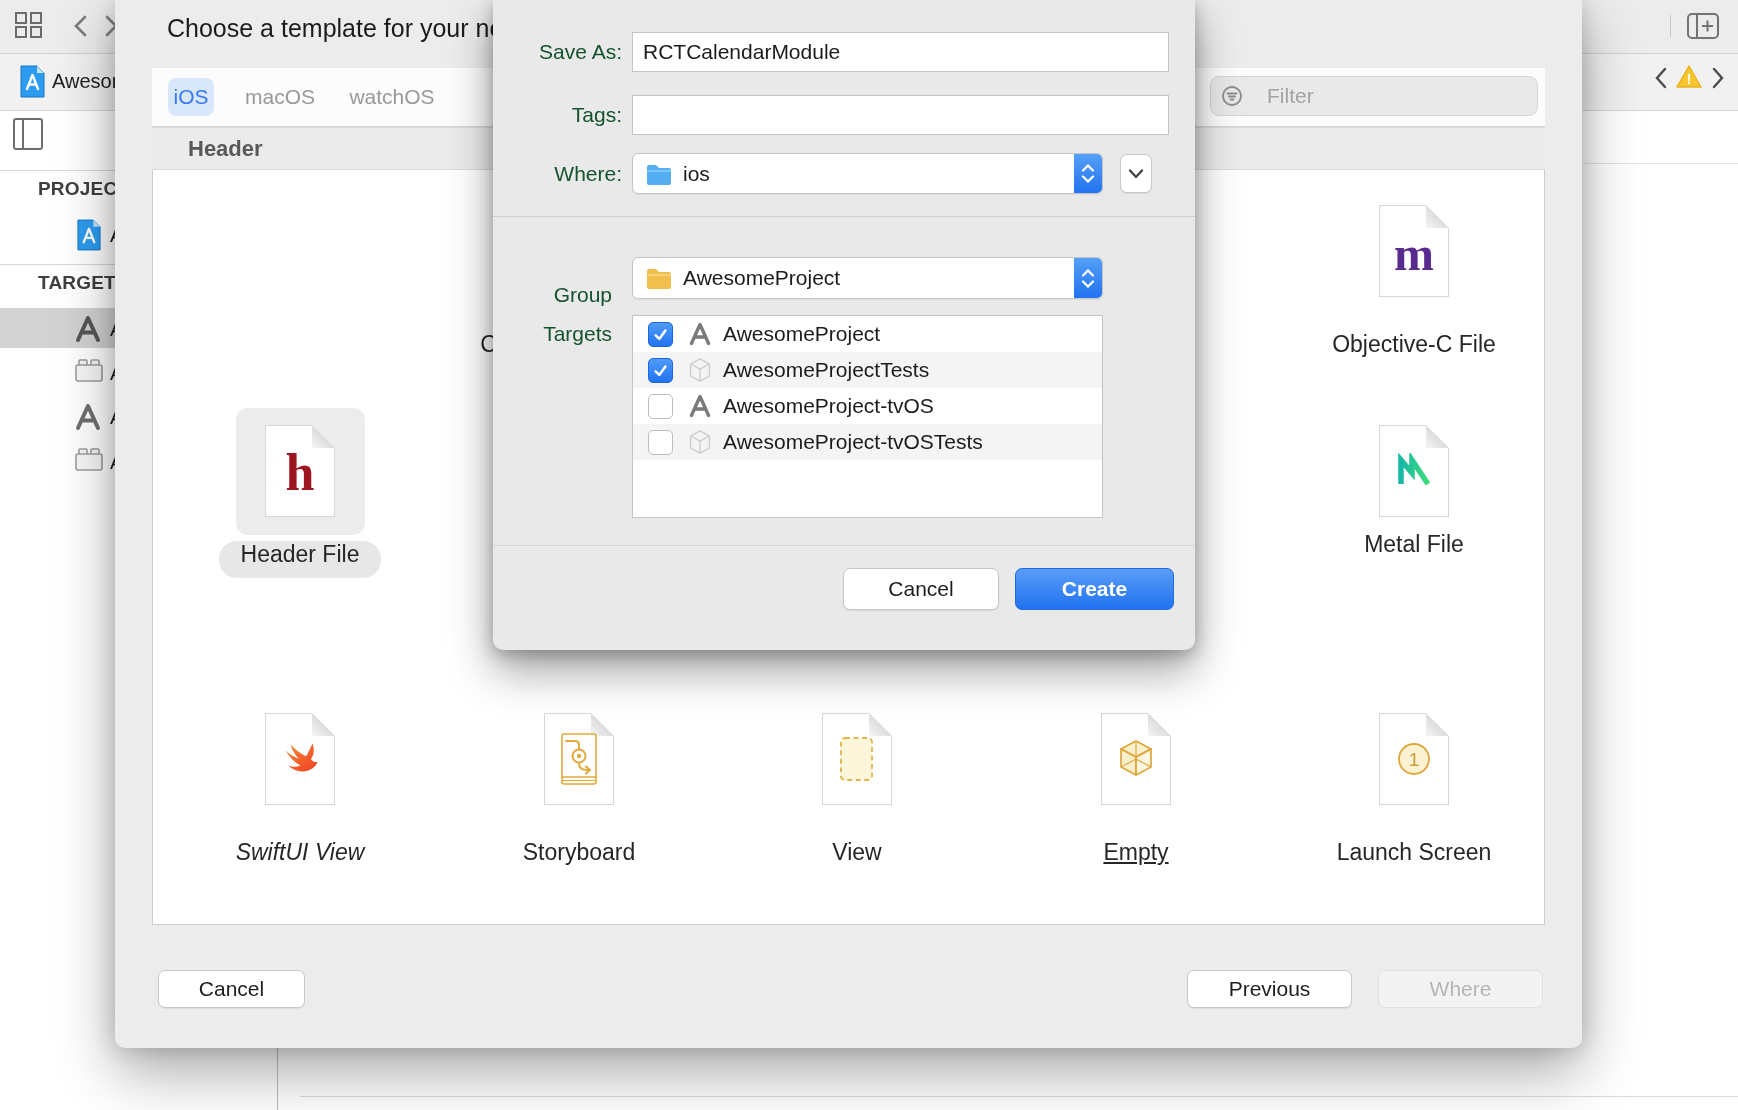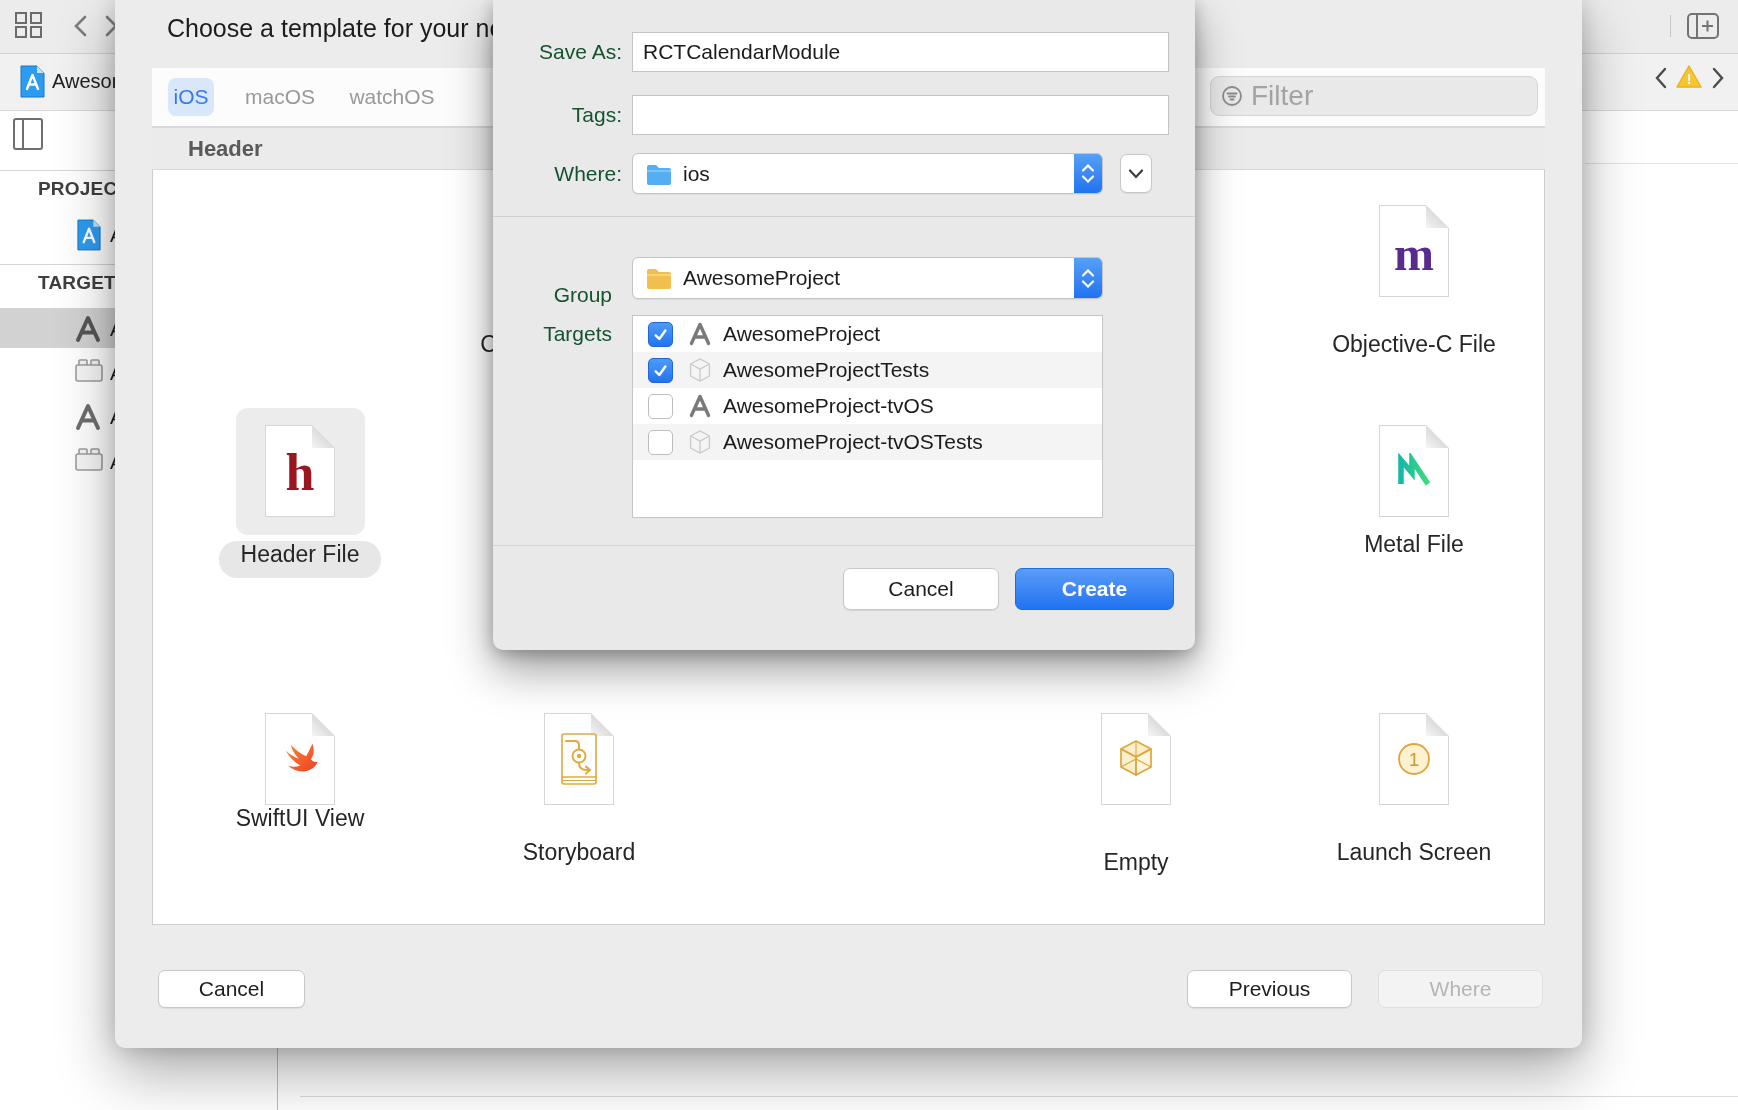--- a/index.html
+++ b/index.html
@@ -24,21 +24,21 @@
   .dlg-title{position:absolute;left:167px;top:14px;font-size:25px;color:#1c1c1c;white-space:nowrap;z-index:11;}
   .panel{left:152px;top:68px;width:1393px;height:857px;background:#ffffff;border:1px solid #cdcdcd;
          box-sizing:border-box;z-index:11;}
   .tabs-strip{left:152px;top:68px;width:1393px;height:59px;background:#fcfcfc;border-bottom:1px solid #d8d8d8;
               box-sizing:border-box;z-index:12;}
   .tab{position:absolute;top:10px;height:38px;display:flex;align-items:center;justify-content:center;
        font-size:21px;color:#98989d;border-radius:8px;}
   .tab.selected{background:#d9e7fb;color:#3778f2;}
   .filter-field{position:absolute;left:1058px;top:8px;width:328px;height:40px;background:#e9e9e9;
                 border:1px solid #d6d6d6;border-radius:9px;box-sizing:border-box;display:flex;align-items:center;}
-  .filter-ph{font-size:28px;color:#a3a3a3;margin-left:8px;}
+  .filter-ph{font-size:21px;color:#a3a3a3;margin-left:24px;}
   .sec-strip{position:absolute;left:152px;width:1393px;background:#ebebeb;border-top:1px solid #dadada;
              border-bottom:1px solid #dadada;box-sizing:border-box;z-index:12;}
   .sec-title{position:absolute;left:36px;font-size:22px;font-weight:bold;color:#595959;}
 
   .tpl{position:absolute;width:240px;text-align:center;z-index:12;}
   .tpl .doc{position:relative;width:70px;height:92px;margin:0 auto;background:#fff;
             filter:drop-shadow(0 1px 1px rgba(0,0,0,.18));
             clip-path:polygon(0 0,47px 0,70px 23px,70px 92px,0 92px);
             border:1px solid #d6d6d6;box-sizing:border-box;}
   .tpl .doc .fold{position:absolute;top:-1px;right:-1px;width:23px;height:23px;
@@ -304,21 +304,21 @@
         <defs>
               <linearGradient id="swg2" x1="0" y1="0" x2="1" y2="1">
                 <stop offset="0" stop-color="#f88a36"></stop>
                 <stop offset="1" stop-color="#ee3e23"></stop>
               </linearGradient>
             </defs>
         <path d="M33.5 3.6c2.2 5.5 1.5 11.4-1.6 15.6 2.3 2.6 4.6 3.3 6.6 2.6-1.4 4.8-6.3 8.6-12.3 9.4-6.6.9-13-1.3-17.4-5.9 3.9 1.9 8.6 2 12.6.1C15.6 22.6 10.1 17 6.8 10.6c3.8 3.7 8.5 6.7 12.9 8.2C15.5 14.2 12.6 9 11.6 4.4c4.6 5 10.3 9.6 15.5 11.9 2.3-3.8 4.4-8.5 6.4-12.7z" fill="url(#swg2)"></path>
           </svg>
         </div>
     </div>
-    <div class="tpl-label" style="">SwiftUI View</div>
+    <div class="tpl-label" style="margin-top:34px;font-style:italic;">SwiftUI View</div>
   </div>
 
   <div class="tpl" style="left:459px;top:713px;">
     <div class="doc">
         <div class="fold"></div>
       <div class="glyph">
           <svg width="40" height="52" viewBox="0 0 40 52">
             <g fill="none" stroke="#e2a93e" stroke-width="2" stroke-linecap="round">
         <rect x="3" y="1" width="34" height="50" rx="2" stroke-width="1.6"></rect>
         <line x1="3" y1="44" x2="37" y2="44" stroke-width="1.6"></line>
@@ -328,37 +328,48 @@
               <circle cx="20" cy="23" r="2.2" fill="#e2a93e" stroke="none"></circle>
         <path d="M20 30 q0 7 8 7 h2"></path>
               <path d="M27 33.5 l4 3.5 -4 3.5"></path>
             </g>
           </svg>
         </div>
     </div>
     <div class="tpl-label" style="margin-top:34px;">Storyboard</div>
   </div>
 
+  <div class="tpl" style="left:737px;top:713px;">
+    <div class="doc">
+        <div class="fold"></div>
+      <div class="glyph">
+          <svg width="40" height="50" viewBox="0 0 40 50">
+        <rect x="4" y="4" width="31" height="42" rx="4" fill="#fdf6da" stroke="#e2b54e" stroke-width="1.8" stroke-dasharray="5 3.5"></rect>
+          </svg>
+        </div>
+    </div>
+    <div class="tpl-label" style="margin-top:34px;">View</div>
+  </div>
 
   <div class="tpl" style="left:1016px;top:713px;">
     <div class="doc">
         <div class="fold"></div>
       <div class="glyph">
           <svg width="40" height="44" viewBox="0 0 40 44">
             <g fill="rgba(248,233,186,0.75)" stroke="#dfa63c" stroke-width="1.7" stroke-linejoin="round">
         <path d="M20 4 L35 12 L20 20 L5 12 Z"></path>
               <path d="M5 12 V30 L20 38 V20 Z"></path>
               <path d="M35 12 V30 L20 38 V20 Z" fill="rgba(248,233,186,0.45)"></path>
         <path d="M5 30 L20 22 L35 30" fill="none" stroke-width="1.1"></path>
               <path d="M20 22 V4" fill="none" stroke-width="1.1"></path>
             </g>
           </svg>
         </div>
     </div>
-    <div class="tpl-label" style="margin-top:44px;">Empty</div>
+    <div class="tpl-label" style="margin-top:34px;text-decoration:underline;">Empty</div>
   </div>
 
   <div class="tpl" style="left:1294px;top:713px;">
     <div class="doc">
         <div class="fold"></div>
       <div class="glyph">
           <svg width="40" height="40" viewBox="0 0 40 40">
         <circle cx="20" cy="20" r="15" fill="#fcf2d2" stroke="#dfa63c" stroke-width="1.8"></circle>
         <text x="20" y="27" text-anchor="middle" font-size="19" fill="#c89b33" font-family="Liberation Sans, sans-serif">1</text>
           </svg>

